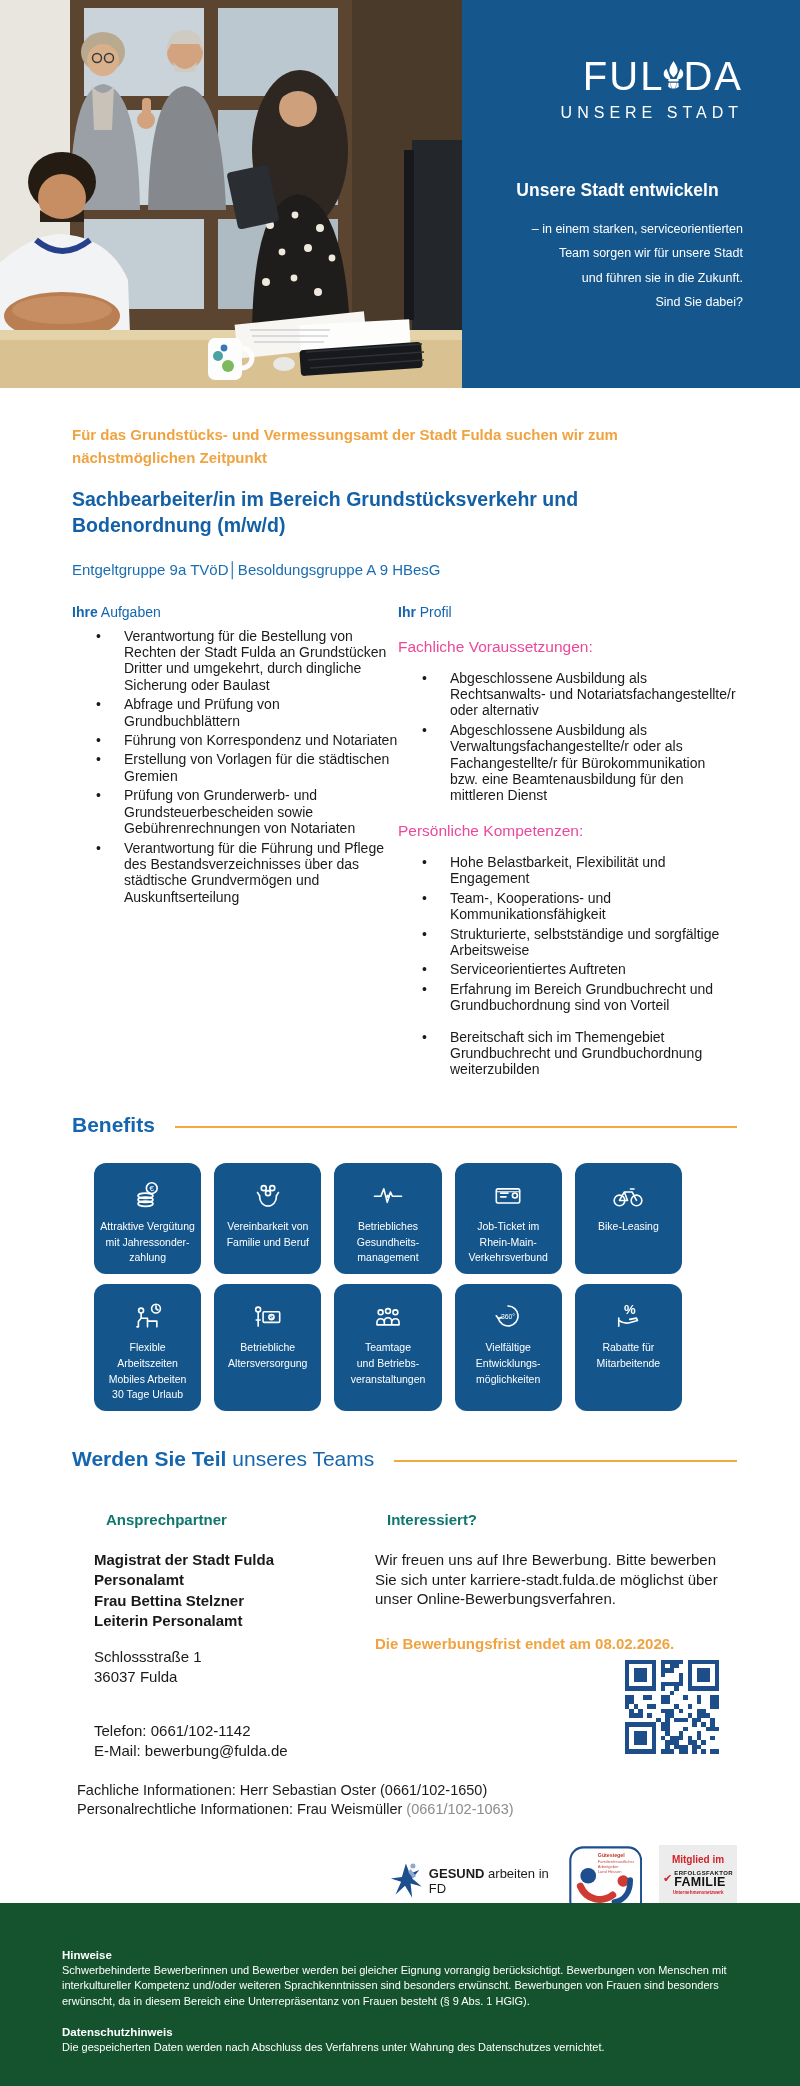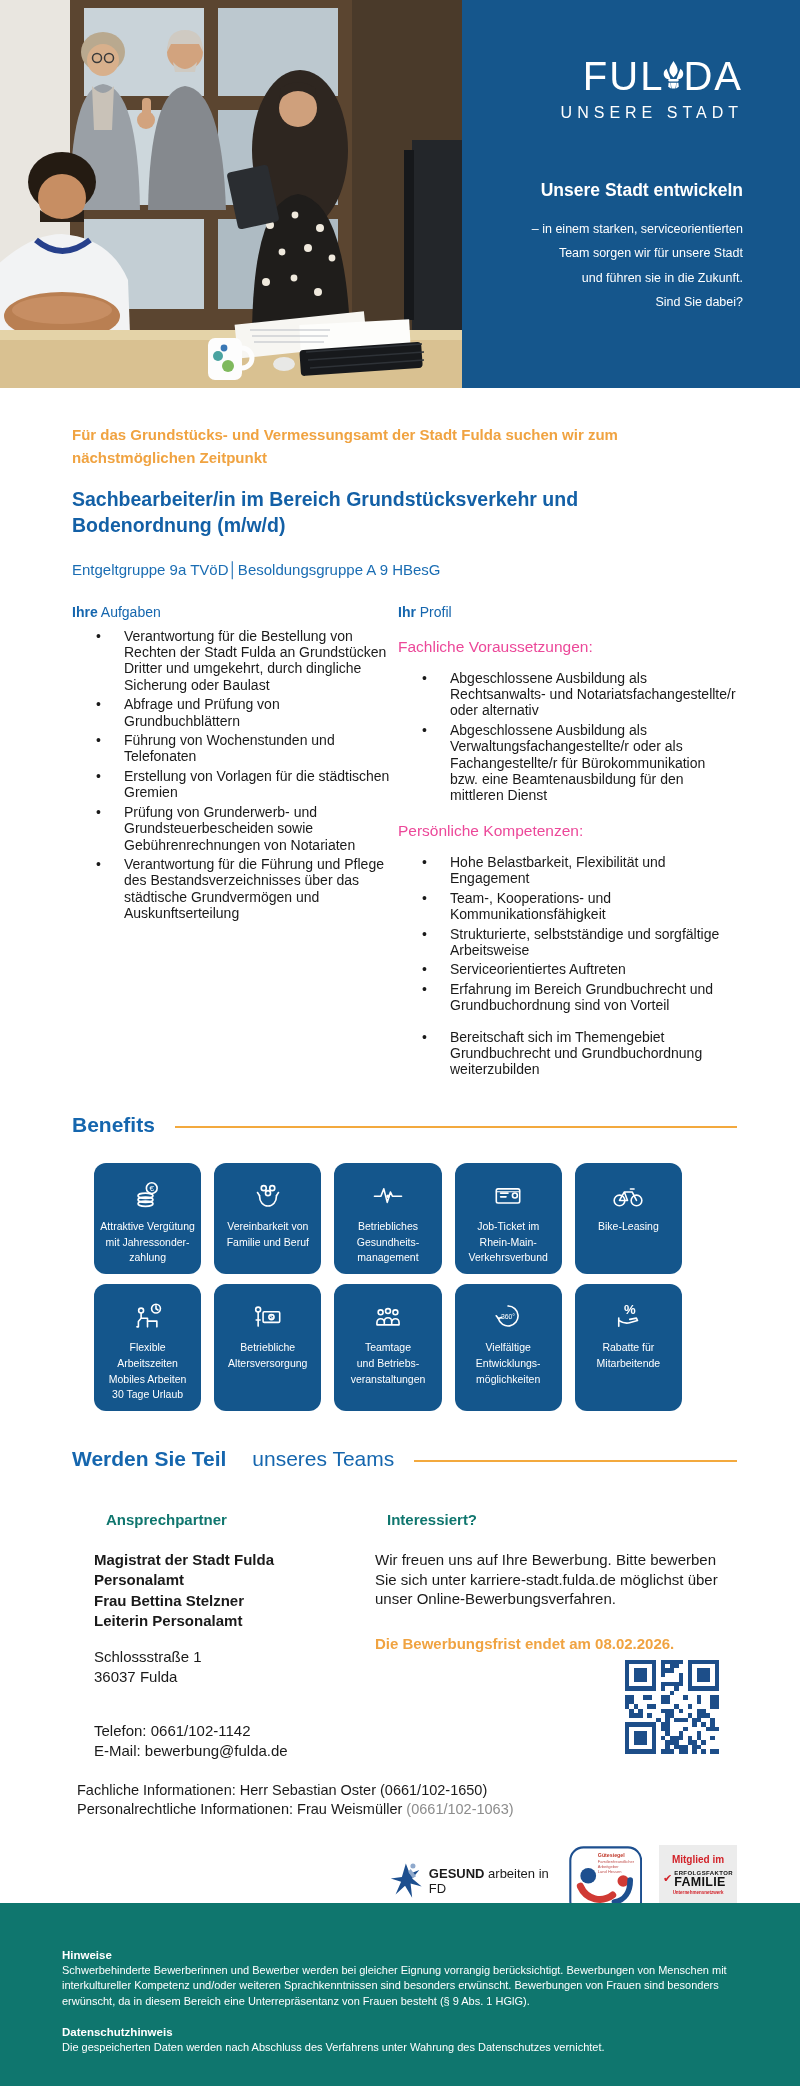--- a/index.html
+++ b/index.html
@@ -7,21 +7,21 @@
   .page{position:relative;width:800px;height:2086px;margin:0 auto;overflow:hidden;background:#fff;}
 
   
   .hero{display:flex;height:388px;}
   .hero-photo{width:462px;height:388px;overflow:hidden;flex:none;}
   .hero-panel{flex:1;background:#15568C;color:#fff;box-sizing:border-box;padding:56px 57px 0 30px;text-align:right;}
   .logo-word{font-size:40px;letter-spacing:2px;font-weight:400;display:inline-flex;align-items:center;line-height:1;}
   .logo-word .fleur{display:inline-block;width:23px;height:32px;margin:0 -2px;position:relative;top:-2px;}
   .logo-sub{font-size:16px;letter-spacing:5px;margin-top:8px;}
   .tagline{margin-top:58px;}
-  .tagline-title{font-size:17.5px;font-weight:bold;}
+  .tagline-title{font-size:17.5px;font-weight:bold;text-align:center;}
   .tagline-lines{margin-top:16px;font-size:12.5px;line-height:1.95;white-space:pre-line;}
 
   
   .content{padding:0 63px 0 72px;}
   .lead{margin:36px 0 0 0;color:#F0A341;font-weight:bold;font-size:15px;line-height:1.5;max-width:600px;}
   .title{margin:17px 0 0 0;color:#1360A6;font-size:19.5px;line-height:1.35;font-weight:bold;max-width:560px;}
   .grade{margin:22px 0 0 0;color:#1A6DB3;font-size:15px;}
   .terms{margin:9px 0 0 0;color:#1A6DB3;font-size:15px;line-height:1.3;max-width:608px;}
 
   .cols{display:grid;grid-template-columns:326px 1fr;margin-top:26px;}
@@ -29,21 +29,21 @@
   .cols h2 .b{font-weight:bold;}
   .cols h3{margin:18px 0 14px 0;font-size:15.5px;color:#ec4899;font-weight:400;}
   .cols ul{list-style:none;margin:0;padding:0;font-size:14px;line-height:16.4px;}
   .cols li{position:relative;padding-left:52px;margin-bottom:3px;max-width:310px;}
   .cols li::before{content:"\2022";position:absolute;left:24px;top:0;}
   .cols ul.extra{margin-top:15px;}
 
   
   .sec-head{display:flex;align-items:center;}
   .sec-head h2{margin:0;font-size:21px;color:#1566AE;font-weight:bold;white-space:nowrap;}
-  .sec-head h2 .rest{font-weight:400;padding-left:20px;}
+  .sec-head h2 .rest{font-weight:400;}
   .sec-head .rule{flex:1;height:2px;background:#F3A93E;margin-left:20px;position:relative;top:2px;}
 
   
   .benefits{margin-top:32px;}
   .tiles{margin:26px 0 0 22px;width:588px;display:grid;grid-template-columns:repeat(5,1fr);gap:10px 13px;}
   .tile{background:#14568C;border-radius:12px;min-height:104px;color:#fff;display:flex;flex-direction:column;align-items:center;justify-content:flex-start;padding:12px 4px 8px 4px;box-sizing:border-box;}
   .tile-icon{height:40px;display:flex;align-items:center;justify-content:center;}
   .tile-icon svg{stroke:#fff;fill:none;stroke-width:1.3;stroke-linecap:round;stroke-linejoin:round;}
   .tile-label{margin-top:4px;font-size:10.5px;line-height:1.5;text-align:center;white-space:pre-line;}
 
@@ -69,21 +69,21 @@
   .logo-erfolg{width:86px;height:72px;background:#ececec;box-sizing:border-box;padding:9px 4px 0 4px;text-align:center;}
   .logo-erfolg .e1{color:#d2232a;font-weight:bold;font-size:10px;}
   .logo-erfolg .erow{display:flex;align-items:center;justify-content:center;margin-top:5px;gap:2px;}
   .logo-erfolg .check{color:#d2232a;font-size:11px;line-height:1;}
   .logo-erfolg .ecol{text-align:left;}
   .logo-erfolg .e2{font-size:6px;font-weight:bold;letter-spacing:.4px;color:#111;}
   .logo-erfolg .e3{font-size:12.5px;font-weight:bold;color:#111;letter-spacing:.3px;line-height:1;}
   .logo-erfolg .e4{font-size:4.5px;font-weight:bold;color:#d2232a;margin-top:2px;text-align:center;}
 
   
-  .footer{position:absolute;left:0;right:0;bottom:0;height:183px;background:#0f766e;color:#fff;box-sizing:border-box;padding:44px 52px 0 62px;font-size:11px;line-height:1.4;}
+  .footer{position:absolute;left:0;right:0;bottom:0;height:183px;background:#14532d;color:#fff;box-sizing:border-box;padding:44px 52px 0 62px;font-size:11px;line-height:1.4;}
   .footer h4{margin:0;font-size:11.5px;font-weight:bold;}
   .footer p{margin:0 0 15px 0;}
 </style>
 </head>
 <body>
 
 <div class="page">
 
   <header class="hero">
     <div class="hero-photo">
@@ -191,21 +191,21 @@
     <p class="lead">Für das Grundstücks- und Vermessungsamt der Stadt Fulda suchen wir zum nächstmöglichen Zeitpunkt</p>
     <h1 class="title">Sachbearbeiter/in im Bereich Grundstücksverkehr und Bodenordnung (m/w/d)</h1>
     <p class="grade">Entgeltgruppe 9a TVöD│Besoldungsgruppe A 9 HBesG</p>
 
     <section class="cols">
       <div class="col-left">
         <h2><span class="b">Ihre</span><span> Aufgaben</span></h2>
         <ul>
             <li>Verantwortung für die Bestellung von Rechten der Stadt Fulda an Grundstücken Dritter und umgekehrt, durch dingliche Sicherung oder Baulast</li>
             <li>Abfrage und Prüfung von Grundbuchblättern</li>
-            <li>Führung von Wochenstunden und Telefonaten</li>
+            <li>Führung von Korrespondenz und Notariaten</li>
             <li>Erstellung von Vorlagen für die städtischen Gremien</li>
             <li>Prüfung von Grunderwerb- und Grundsteuerbescheiden sowie Gebührenrechnungen von Notariaten</li>
             <li>Verantwortung für die Führung und Pflege des Bestandsverzeichnisses über das städtische Grundvermögen und Auskunftserteilung</li>
           </ul>
       </div>
       <div class="col-right">
         <h2><span class="b">Ihr</span><span> Profil</span></h2>
         <h3>Fachliche Voraussetzungen:</h3>
         <ul>
             <li>Abgeschlossene Ausbildung als Rechtsanwalts- und Notariatsfachangestellte/r oder alternativ</li>

